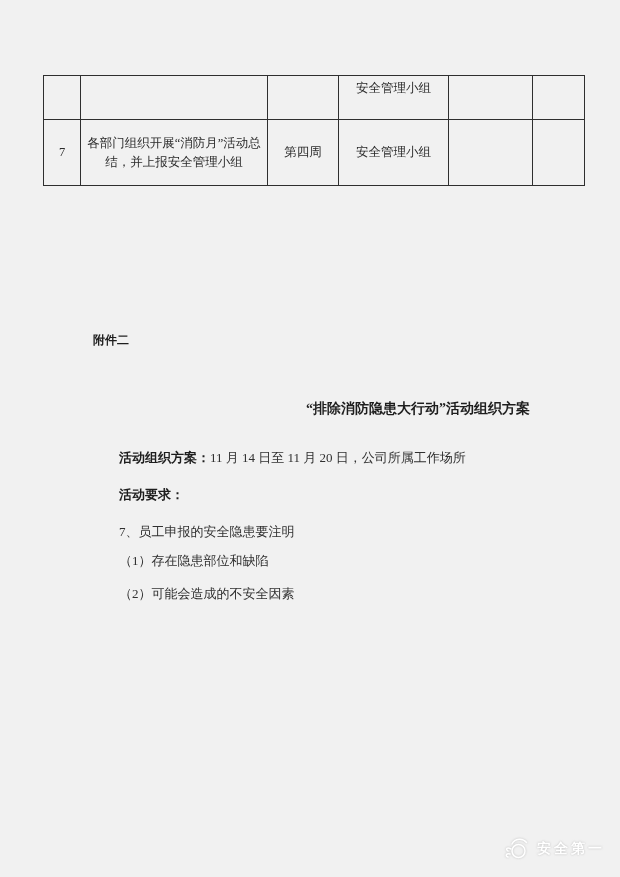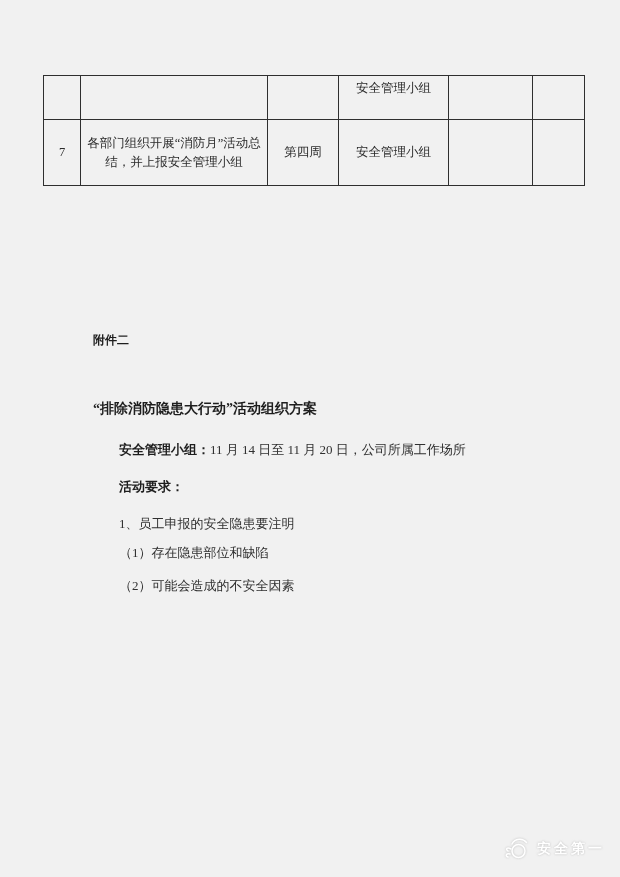--- a/index.html
+++ b/index.html
@@ -34,22 +34,22 @@
   td.c-owner-low { padding-top: 13px; }
 
   
   .content {
     position: absolute; left: 93px; top: 327px; width: 437px;
     font-size: 13px; line-height: 27px;
     text-align: justify;
   }
   .content p { margin: 0 0 8px; text-indent: 26px; }
   p.attachment { text-indent: 0; font-weight: bold; font-size: 12px; margin: 0; color: #1e1e1e; }
-  p.doc-title  { text-indent: 0; font-weight: bold; font-size: 14px; text-align: left;
-                 margin: 41px 0 14px; color: #1e1e1e; }
+  p.doc-title  { text-indent: 0; font-weight: bold; font-size: 14px; text-align: right;
+                 margin: 41px 0 22px; color: #1e1e1e; }
   p.meta { margin-bottom: 10px; }
   p.meta b { font-weight: bold; color: #1e1e1e; }
   p.mb8 { margin-bottom: 8px; }
   p.mb2 { margin-bottom: 2px; }
   p.mb6 { margin-bottom: 6px; }
   p.mb0 { margin-bottom: 0; }
 
   
   .footer {
     position: absolute; right: 15px; bottom: 15px;
@@ -96,26 +96,26 @@
         <td></td>
       </tr>
     </tbody>
   </table>
 
   <div class="content">
     <p class="attachment">附件二</p>
 
     <p class="doc-title">“排除消防隐患大行动”活动组织方案</p>
 
-    <p class="meta"><b>安全管理小组：</b><span>11 月 14 日至 11 月 20 日，公司所属工作场所</span></p>
+    <p class="meta"><b>活动组织方案：</b><span>11 月 14 日至 11 月 20 日，公司所属工作场所</span></p>
 
 
     <p class="meta"><b>活动要求：</b><span></span></p>
 
-    <p class="req mb2">1、员工申报的安全隐患要注明</p>
+    <p class="req mb2">7、员工申报的安全隐患要注明</p>
     <p class="req mb6">（1）存在隐患部位和缺陷</p>
     <p class="req mb0">（2）可能会造成的不安全因素</p>
   </div>
 
   <div class="footer">
     <span class="dove">
       <svg width="30" height="26" viewBox="0 0 30 26" fill="none" stroke="#ffffff" stroke-width="1.5" stroke-linecap="round">
         <circle cx="16.5" cy="15" r="6.5"></circle>
         <path d="M10 8 C13 2 21 2 24.5 6.5"></path>
         <path d="M9 13 C5 11 3 13 6 15"></path>

